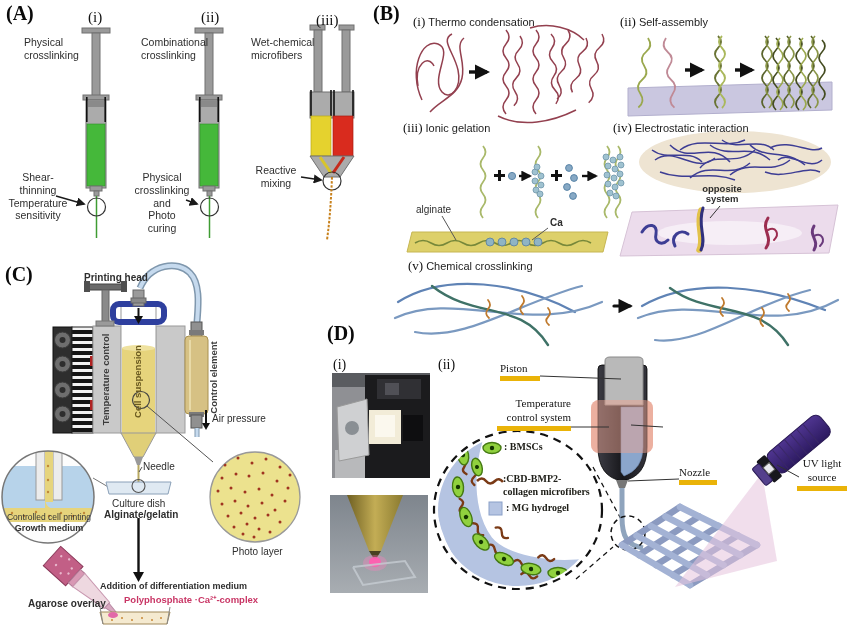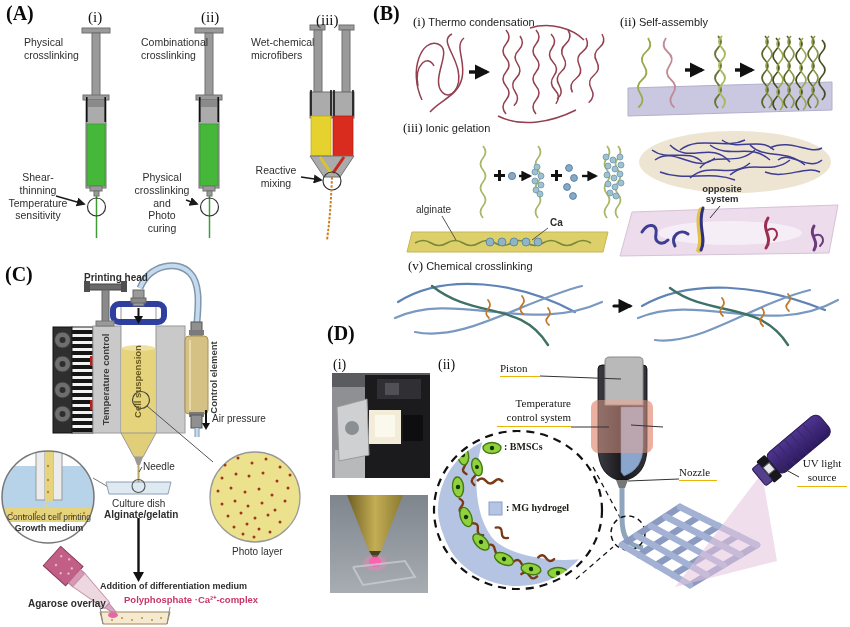--- a/index.html
+++ b/index.html
@@ -10,21 +10,21 @@
   .lbl{position:absolute;font:10.5px/1.22 "Liberation Sans",sans-serif;color:#2e2e2e;white-space:pre-line;}
   .bold{font-weight:bold;}
   .center{text-align:center;}
   .pletter{position:absolute;font:bold 20px "Liberation Serif",serif;color:#0a0a0a;}
   .numeral{font-family:"Liberation Serif",serif;font-size:13px;color:#111;}
   .btitle{position:absolute;white-space:nowrap;font:11px "Liberation Sans",sans-serif;color:#1d1d1d;}
   .btitle .t{margin-left:3px;}
   .vlbl{position:absolute;font:bold 9.5px "Liberation Sans",sans-serif;color:#3c3c3c;text-align:center;
         transform:rotate(-90deg);white-space:nowrap;}
   .dlbl{position:absolute;font:11px/1.3 "Liberation Serif",serif;color:#161616;
-        border-bottom:1px solid #eab308;white-space:pre-line;padding-bottom:1px;}
+        border-bottom:5px solid #eab308;white-space:pre-line;padding-bottom:1px;}
   .dleg{position:absolute;font:bold 10px/1.25 "Liberation Serif",serif;color:#20201a;white-space:pre-line;}
   .pink{color:#c93565;}
 </style>
 </head>
 <body>
 
 <div id="canvas">
 
   <div class="panel" style="left:0;top:0;width:370px;height:260px;">
     <svg width="370" height="260" viewBox="0 0 370 260">
@@ -265,20 +265,23 @@
     </svg>
     <div class="pletter" style="left:3px;top:2px;">(B)</div>
     <div class="btitle" style="left:43px;top:14px;">
       <span class="numeral">(i)</span><span class="t">Thermo condensation</span>
     </div>
     <div class="btitle" style="left:250px;top:14px;">
       <span class="numeral">(ii)</span><span class="t">Self-assembly</span>
     </div>
     <div class="btitle" style="left:33px;top:120px;">
       <span class="numeral">(iii)</span><span class="t">Ionic gelation</span>
+    </div>
+    <div class="btitle" style="left:243px;top:120px;">
+      <span class="numeral">(iv)</span><span class="t">Electrostatic interaction</span>
     </div>
     <div class="btitle" style="left:38px;top:258px;">
       <span class="numeral">(v)</span><span class="t">Chemical crosslinking</span>
     </div>
     <div class="lbl" style="left:46px;top:204px;font-size:10px;">alginate</div>
     <div class="lbl" style="left:180px;top:217px;font-size:10px;font-weight:bold;">Ca</div>
     <div class="lbl center bold" style="left:322px;top:184px;width:60px;font-size:9.5px;line-height:1.05;">opposite
 system</div>
   </div>
 
@@ -658,16 +661,18 @@
     <div class="pletter" style="left:2px;top:0;">(D)</div>
     <div class="lbl numeral" style="left:8px;top:34px;font-size:14px;">(i)</div>
     <div class="lbl numeral" style="left:113px;top:34px;font-size:14px;">(ii)</div>
     <div class="dlbl" style="left:175px;top:39px;width:40px;">Piston</div>
     <div class="dlbl" style="left:172px;top:74px;width:74px;text-align:right;">Temperature
 control system</div>
     <div class="dlbl" style="left:354px;top:143px;width:38px;">Nozzle</div>
     <div class="dlbl" style="left:472px;top:134px;width:50px;text-align:center;">UV light
 source</div>
     <div class="dleg" style="left:179px;top:119px;">: BMSCs</div>
+    <div class="dleg" style="left:178px;top:151px;width:90px;">:CBD-BMP2-
+collagen microfibers</div>
     <div class="dleg" style="left:181px;top:180px;">: MG hydrogel</div>
   </div>
 
 </div>
 
 </body></html>

